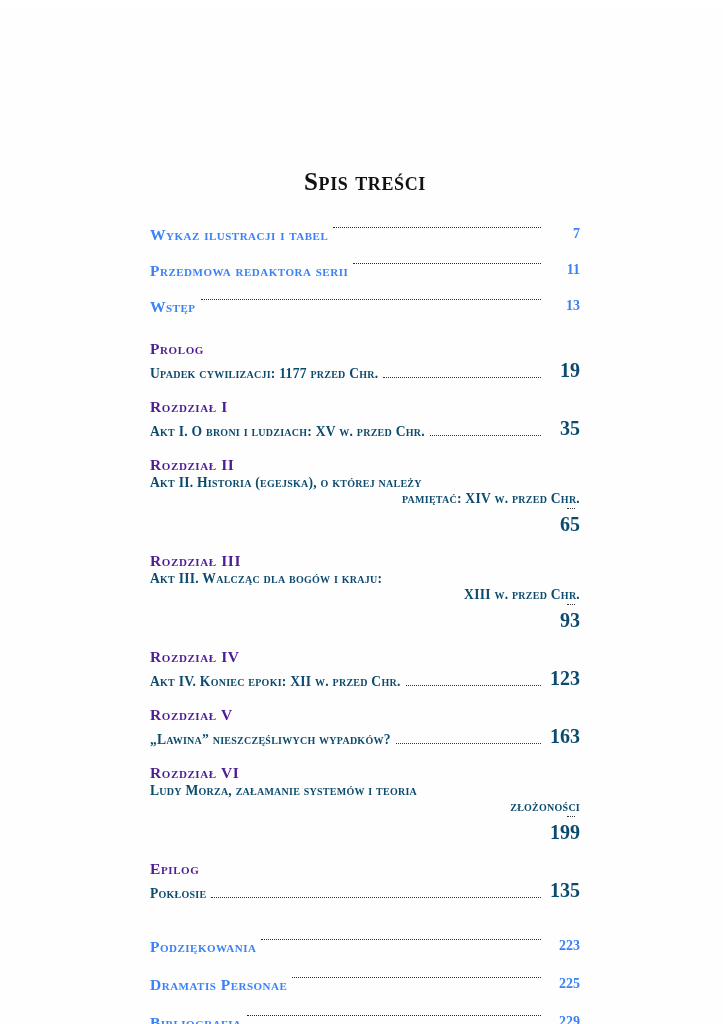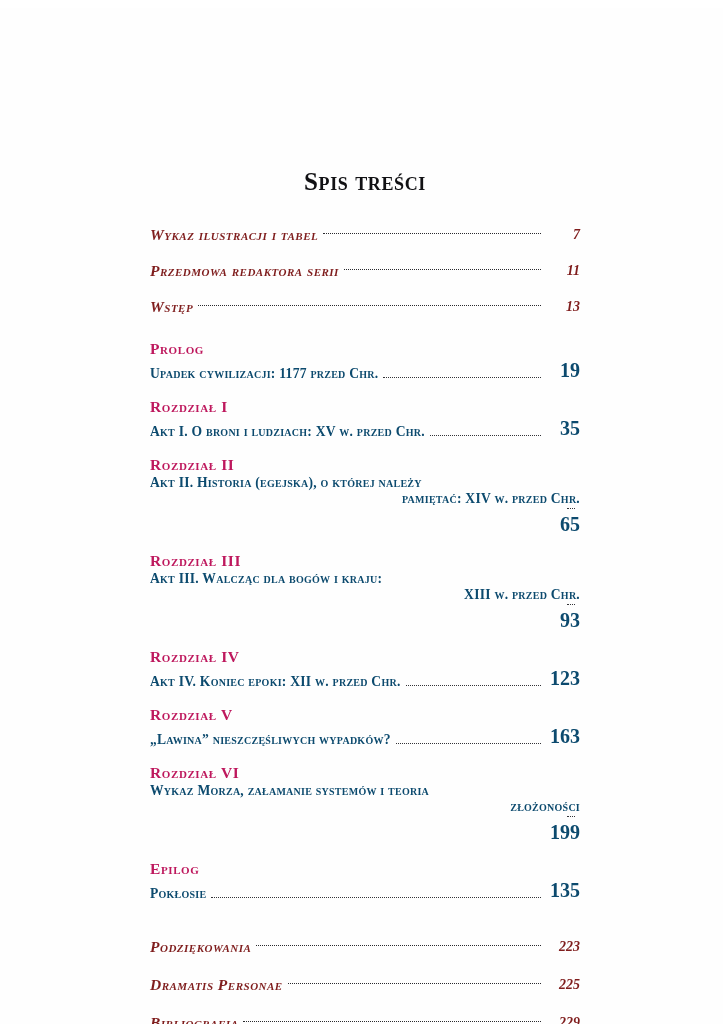--- a/index.html
+++ b/index.html
@@ -39,28 +39,27 @@
     font-variant: small-caps;
     font-weight: bold;
     letter-spacing: 0.6px;
     color: #111114;
     margin-bottom: 30px;
   }
 
   
   .entry {
     display: flex;
-    align-items: center;
+    align-items: flex-start;
     font-size: 15.5px;
     font-variant: small-caps;
     font-weight: bold;
     letter-spacing: 0.5px;
     margin-bottom: 18px;
-    color: #7f1d1d;
-    font-style: italic;
+    color: #3b82f6;
   }
   .entry .label {
     white-space: nowrap;
   }
   .entry .leader {
     flex: 1 1 auto;
     border-bottom: 1.5px dotted #2a2a2e;
     margin: 0 5px 4px 5px;
     height: 1px;
     min-width: 10px;
@@ -77,21 +76,21 @@
 
   
   .group {
     margin-bottom: 16px;
   }
   .group-head {
     font-size: 15.5px;
     font-variant: small-caps;
     font-weight: bold;
     letter-spacing: 0.6px;
-    color: #be185d;
+    color: #4c1d95;
     margin-bottom: 1px;
   }
   .sub {
     display: flex;
     align-items: flex-end;
     font-size: 13.6px;
     font-variant: small-caps;
     font-weight: bold;
     letter-spacing: 0.25px;
     color: #0c4a6e;
@@ -223,21 +222,21 @@
         <div class="sub">
           <span class="sub-text">„Lawina” nieszczęśliwych wypadków?</span>
           <span class="leader"></span>
           <span class="page-num">163</span>
         </div>
       </div>
 
       <div class="group">
         <div class="group-head">Rozdział VI</div>
         <div class="sub multiline">
-          <span class="line1">Wykaz Morza, załamanie systemów i teoria</span>
+          <span class="line1">Ludy Morza, załamanie systemów i teoria</span>
           <span class="line2row">
             <span class="sub-text2">złożoności</span>
             <span class="leader"></span>
             <span class="page-num">199</span>
           </span>
         </div>
       </div>
 
       <div class="group">
         <div class="group-head">Epilog</div>

